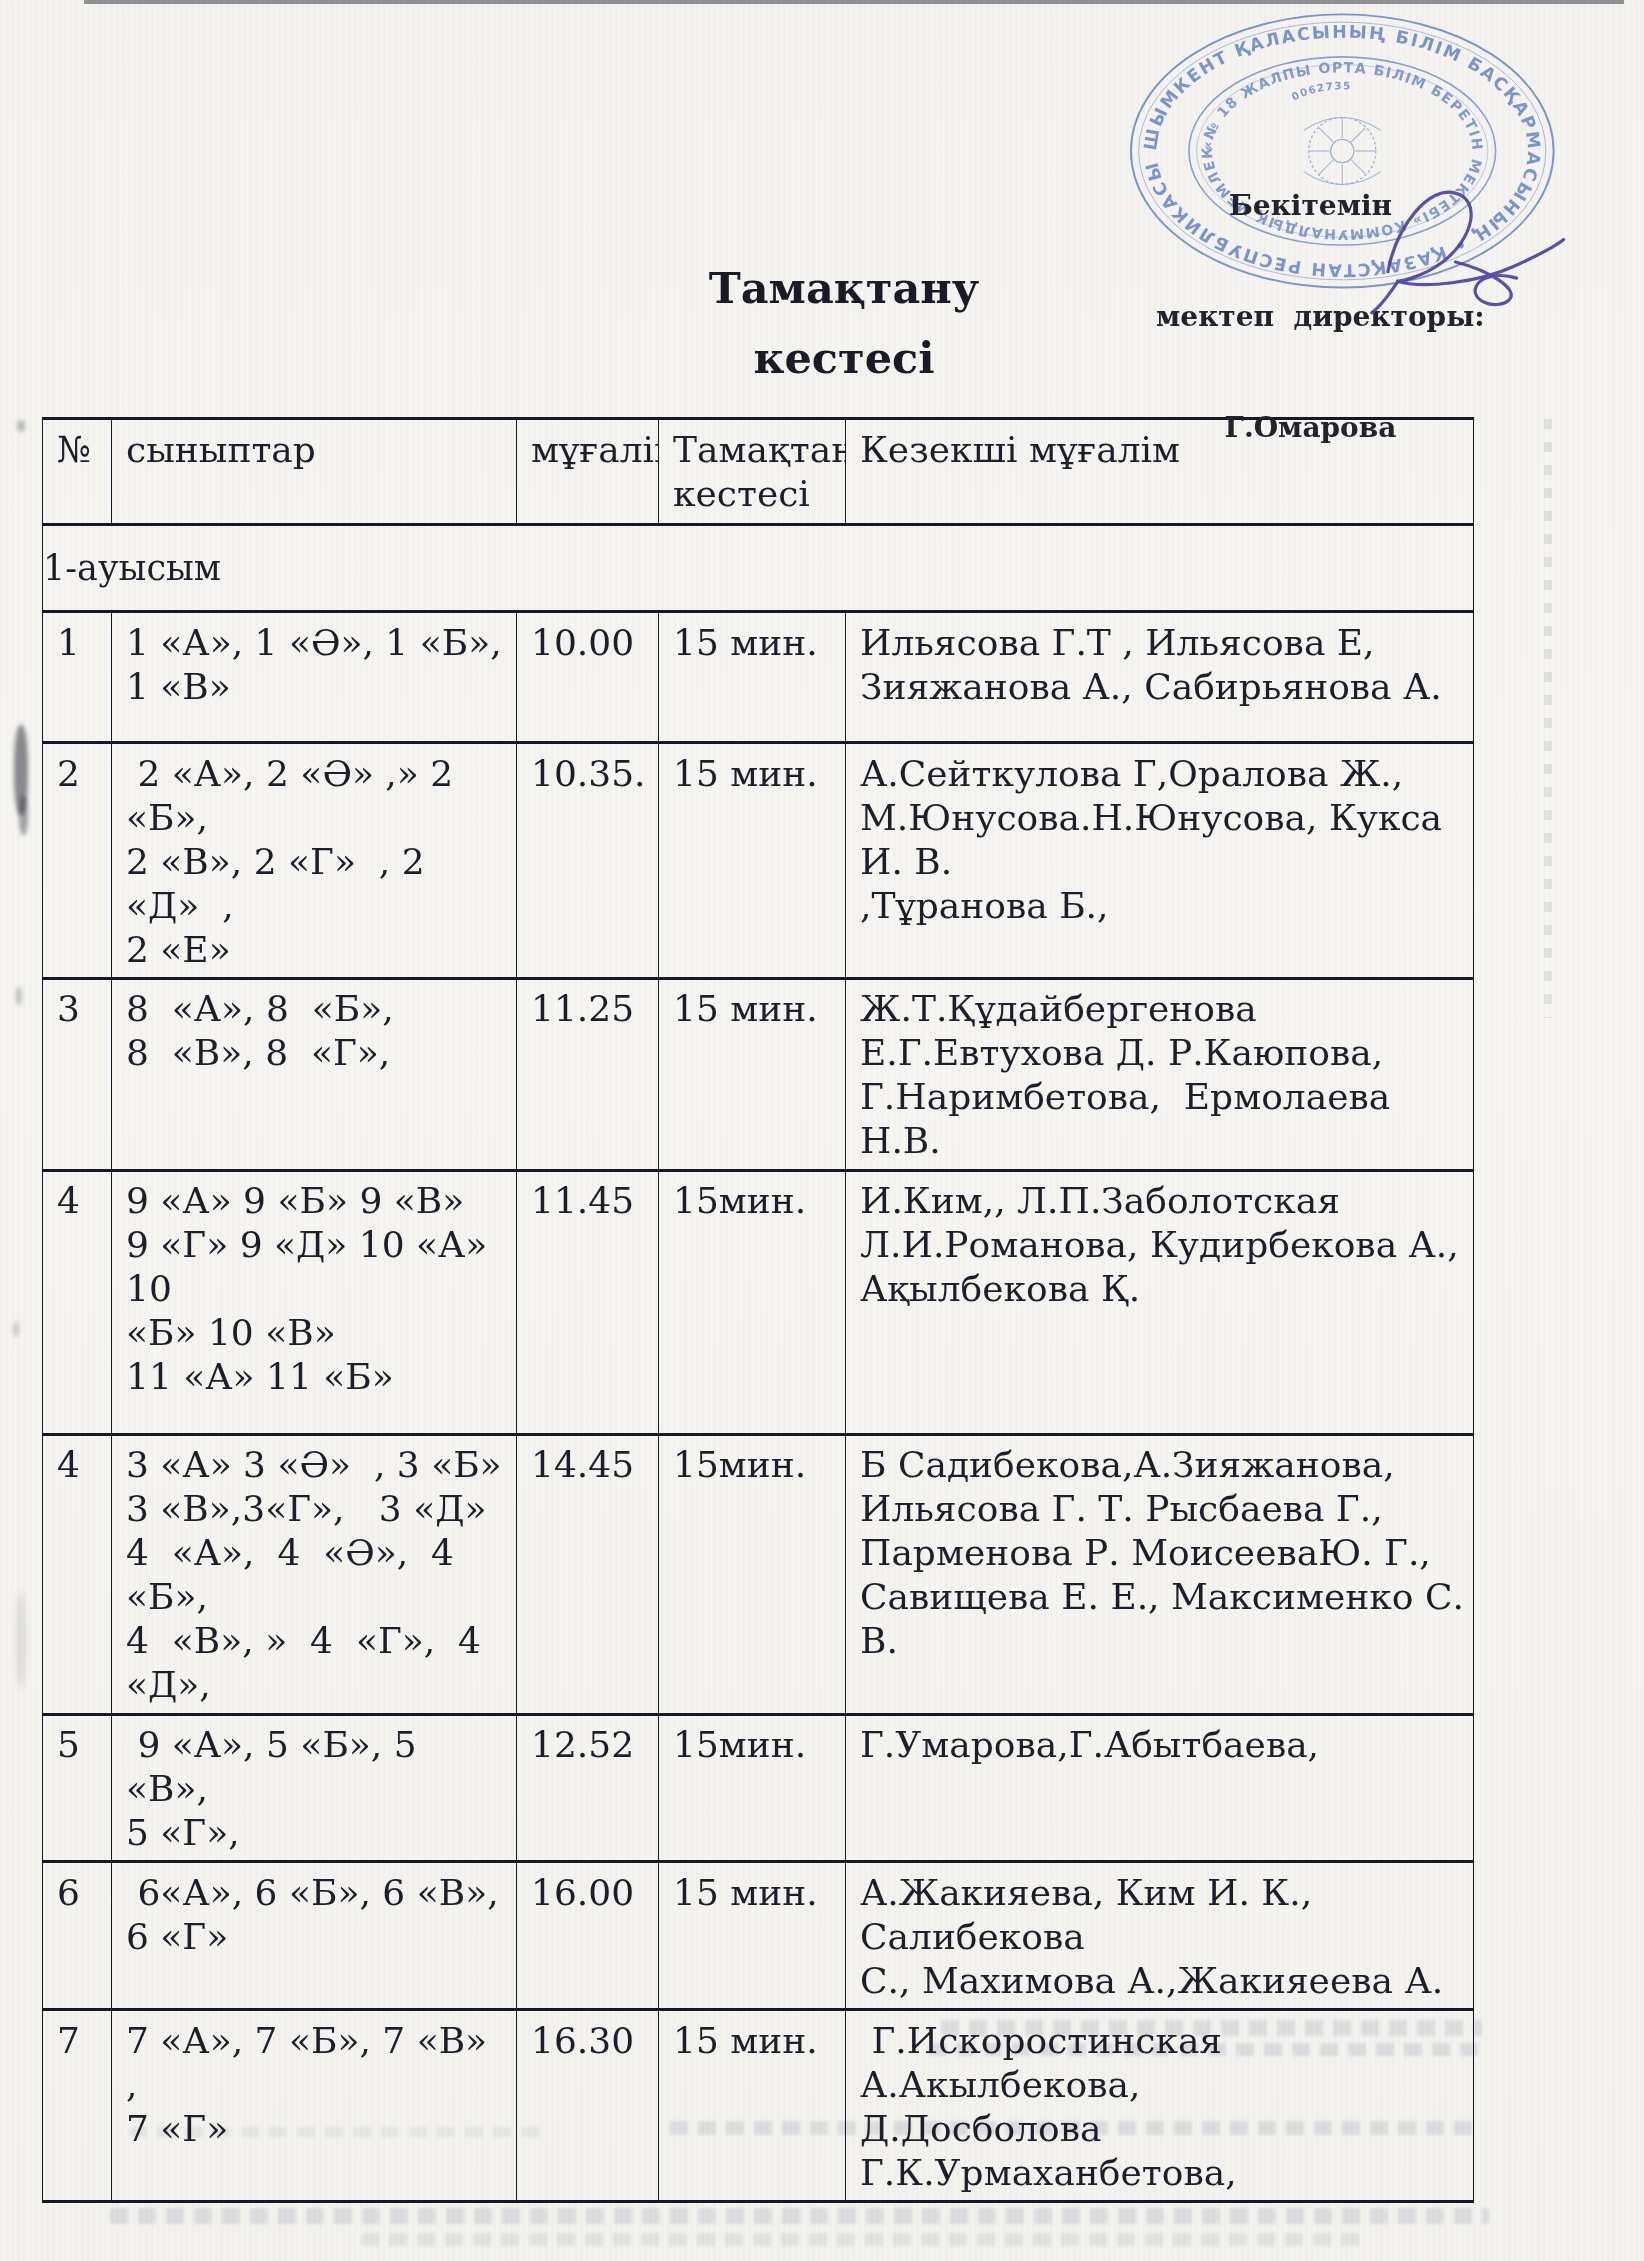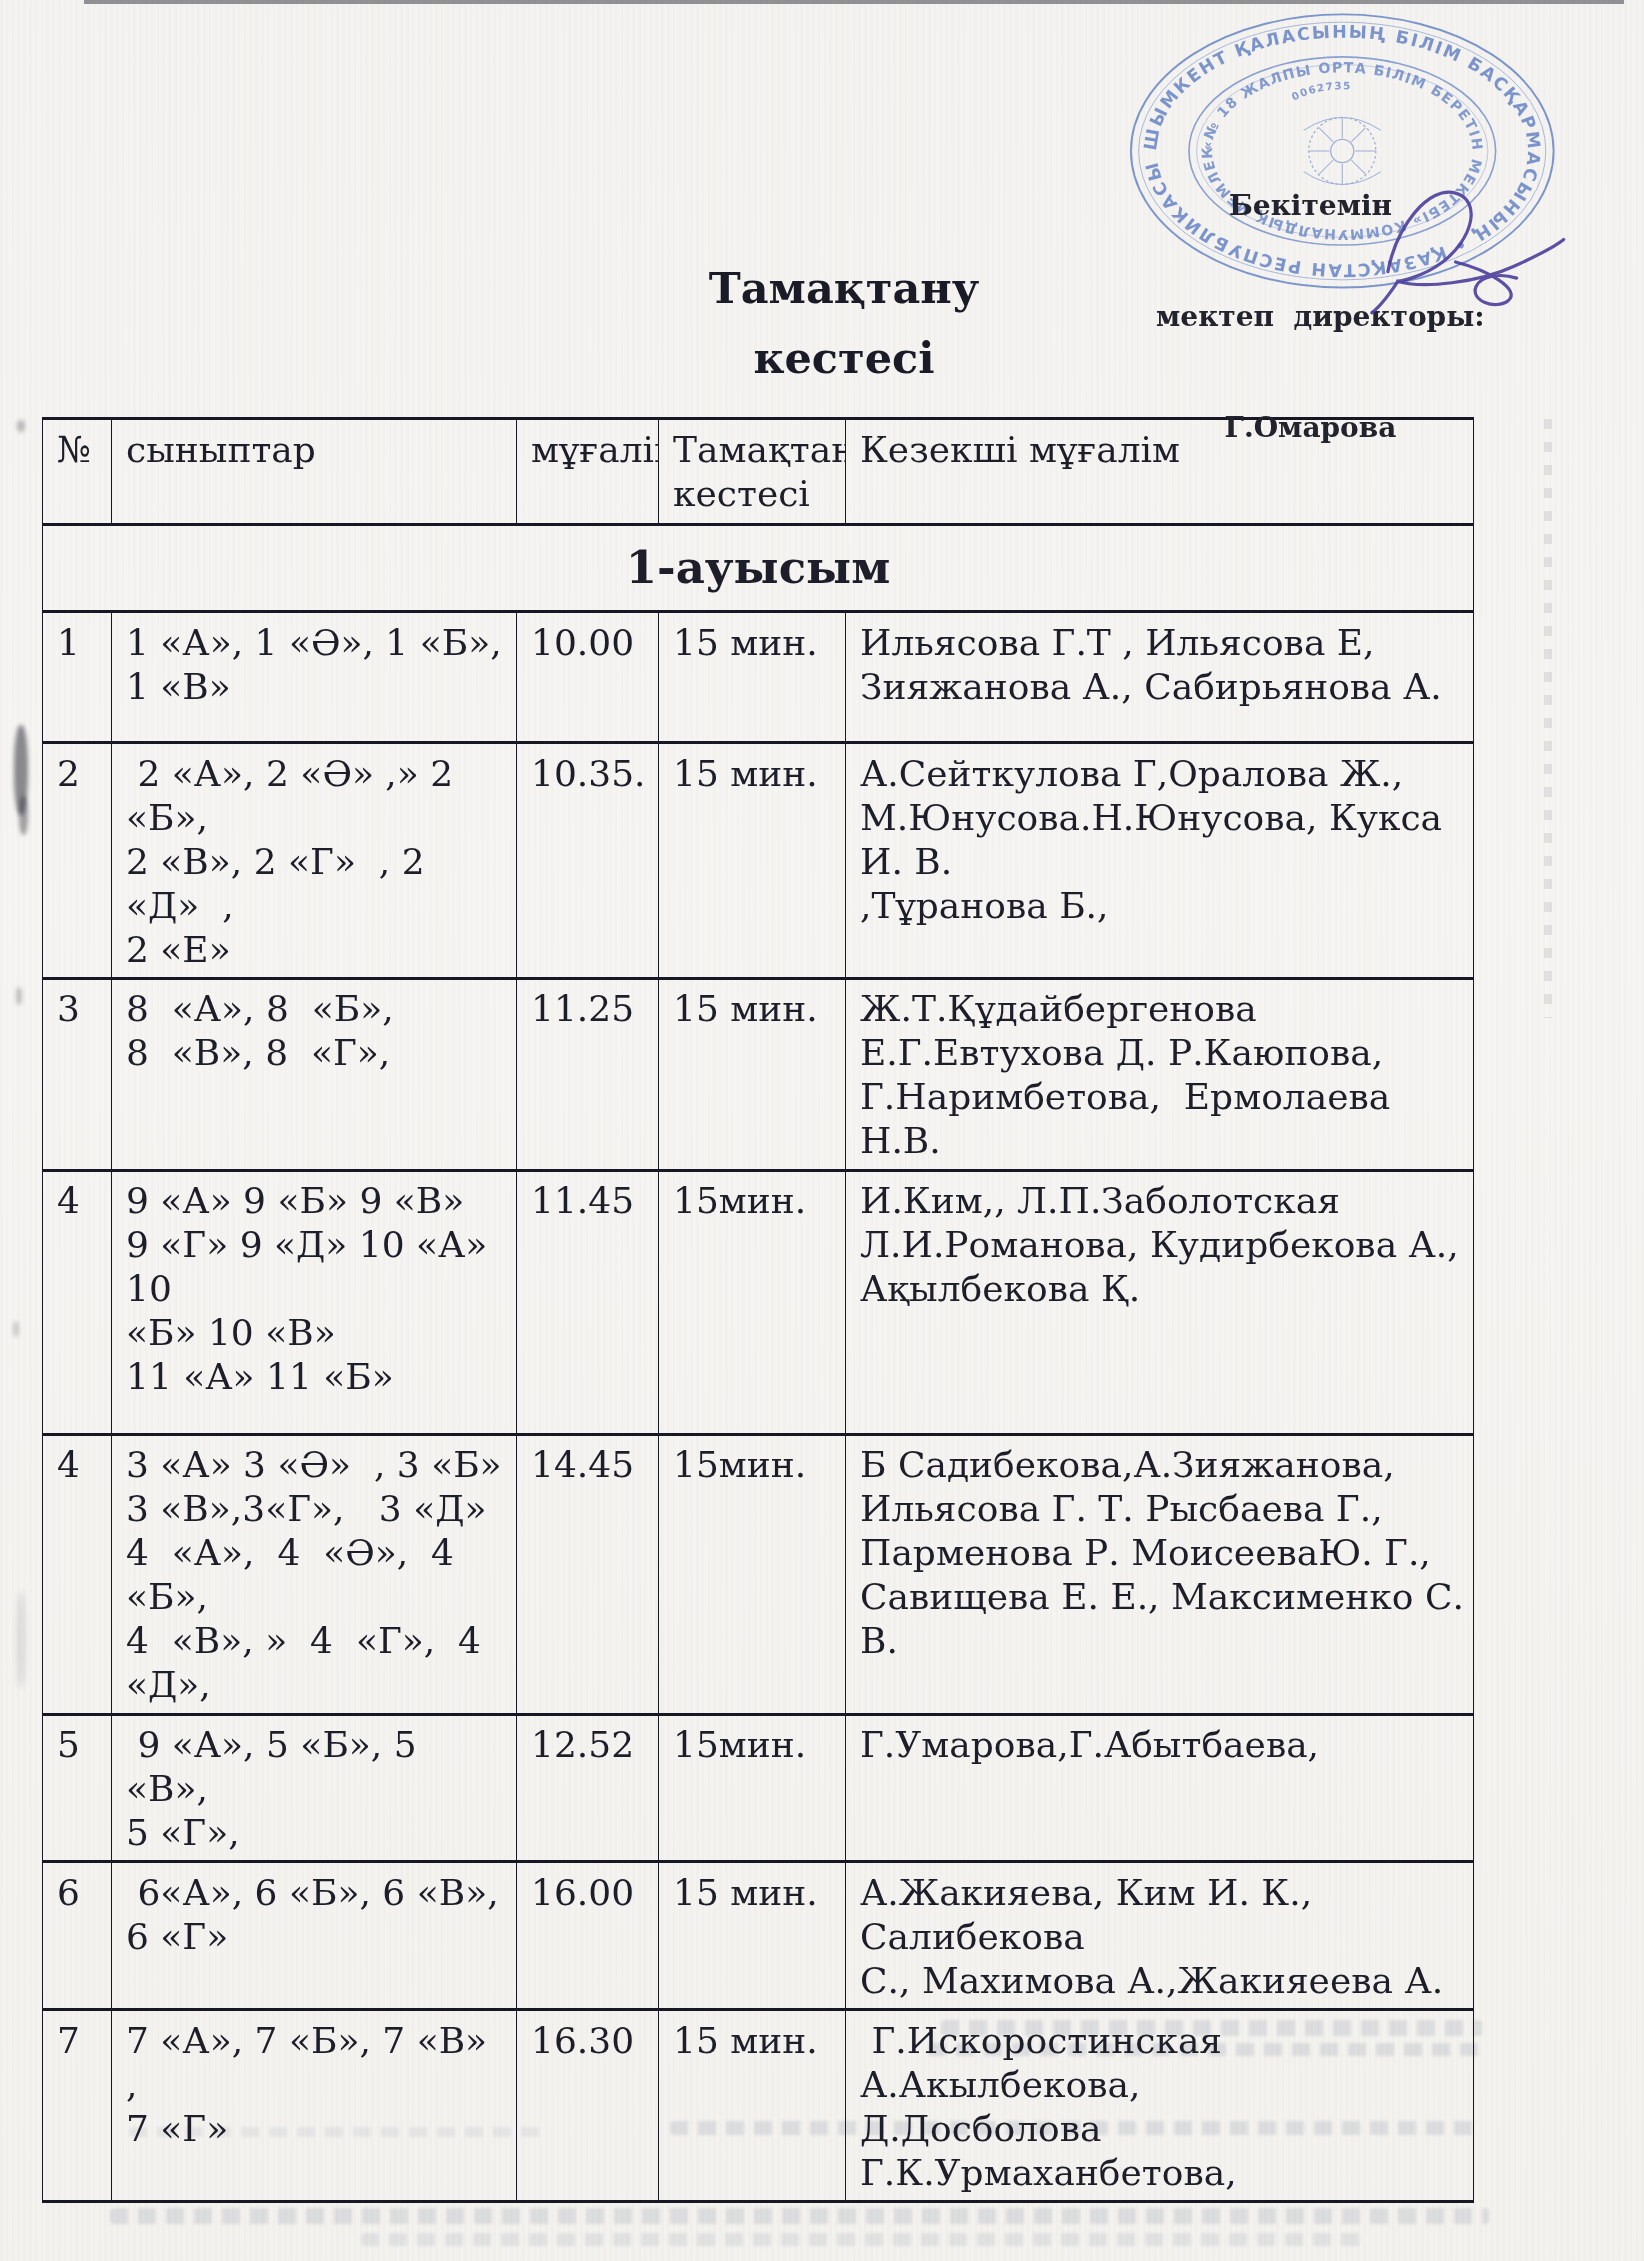--- a/index.html
+++ b/index.html
@@ -55,22 +55,22 @@
     vertical-align:top;text-align:left;
     padding:7.7px 9px 5.2px 14px;
     font-weight:normal;
     white-space:pre-wrap;
     overflow:hidden;
   }
   table.grid th{height:90px;}
   td[data-name="cell-num"]{padding-left:17px;}
   td[data-name="cell-time"]{padding-left:15.5px;}
   tr.section-row td{
-    text-align:center;vertical-align:middle;
-    font-weight:bold;font-size:45px;padding:5.2px 0;
+    vertical-align:middle;
+    font-weight:normal;font-size:35px;padding:5.2px 0;
   }
 </style>
 </head>
 <body>
 
 <div class="page" data-name="scanned-document-page">
 
   <div class="artifact top-edge" data-name="scan-edge-artifact"></div>
   <div class="artifact streak-right" data-name="scan-streak-artifact"></div>
   <div class="artifact smudge" data-name="ink-smudge" style="left:14px;top:725px;width:14px;height:90px;"></div>

